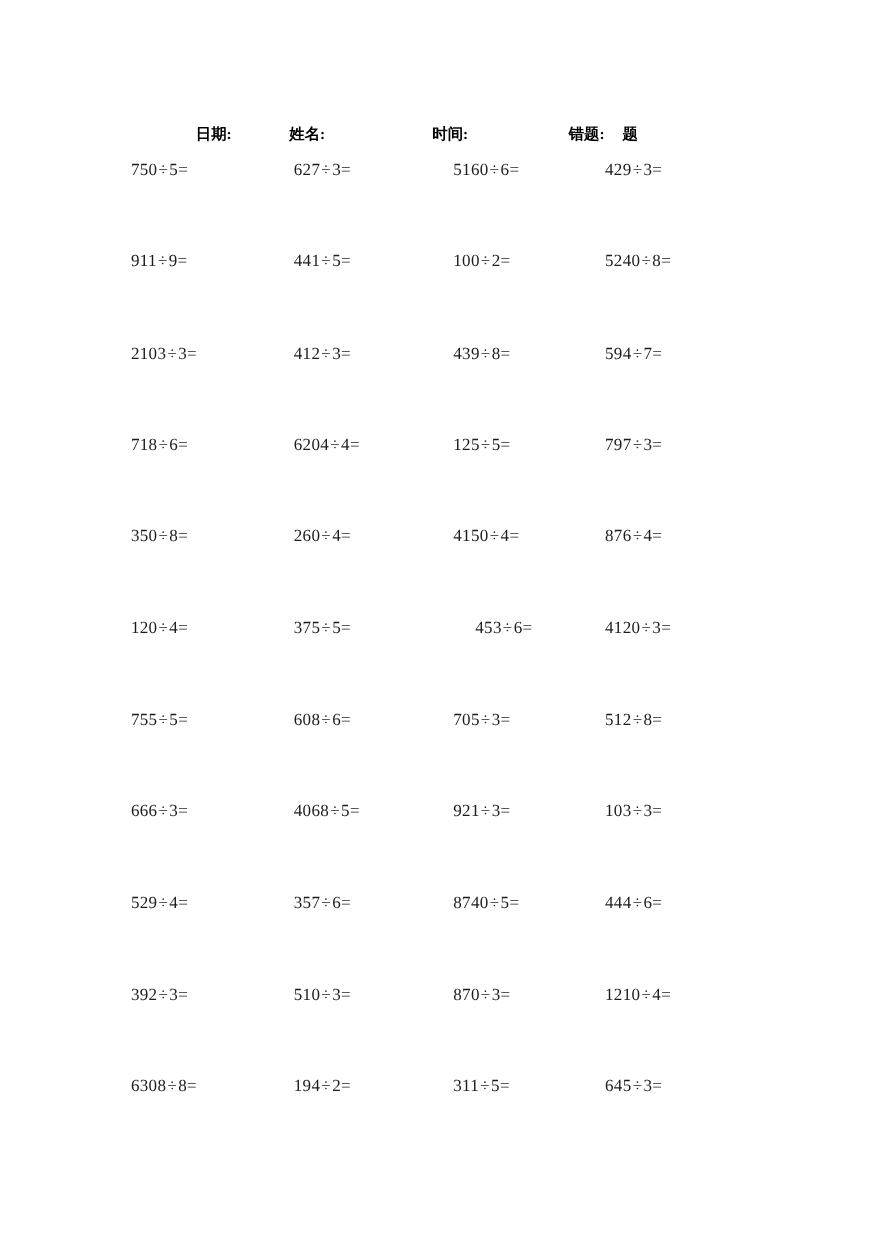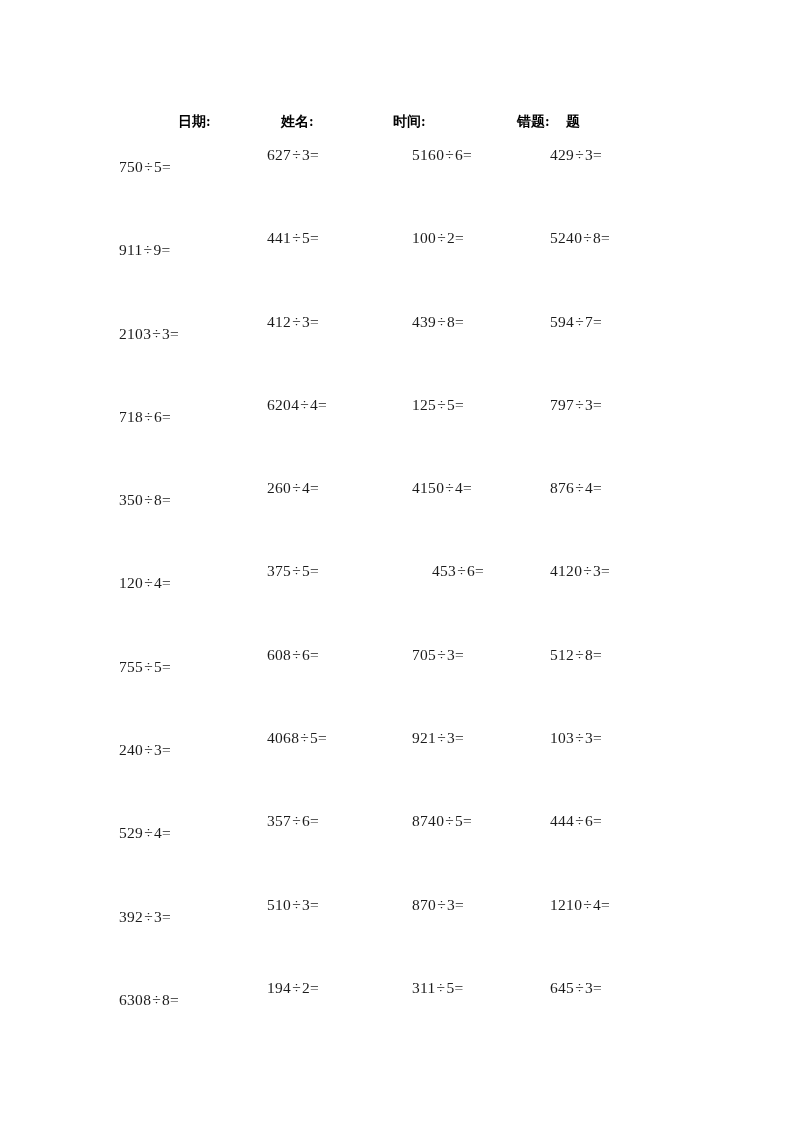--- a/index.html
+++ b/index.html
@@ -46,21 +46,21 @@
   .header-field {
     position: absolute;
     font-family: "Liberation Serif", "DejaVu Serif", serif;
     font-size: 14px;
     font-weight: bold;
     color: #000000;
     white-space: nowrap;
     top: 0;
   }
   .hf-date   { left: 178px; }
-  .hf-name   { left: 281px; }
+  .hf-name   { left: 263px; }
   .hf-time   { left: 393px; }
   .hf-wrong  { left: 517px; }
   .hf-unit   { left: 566px; }
 
   
   .problem-grid {
     position: absolute;
     top: 146px;
     left: 95px;
     width: 610px;
@@ -75,21 +75,21 @@
     font-family: "Liberation Serif", "DejaVu Serif", serif;
     font-size: 15.5px;
     font-weight: normal;
     color: #1c1c1c;
     white-space: nowrap;
     letter-spacing: 0.3px;
   }
   .problem-cell .op { padding: 0 1px; }
 
   
-  .col-0 { left: 24px; margin-top: 12px; }
+  .col-0 { left: 24px; }
   .col-1 { left: 172px; }
   .col-2 { left: 317px; }
   .col-3 { left: 455px; }
 
   
   .nudge-right { margin-left: 20px; }
 </style>
 </head>
 <body>
 
@@ -141,21 +141,21 @@
         <span class="problem-cell col-2 nudge-right"><span>453</span><span class="op">÷</span><span>6</span><span>=</span></span>
         <span class="problem-cell col-3"><span>4120</span><span class="op">÷</span><span>3</span><span>=</span></span>
       </div>
       <div class="problem-row">
         <span class="problem-cell col-0"><span>755</span><span class="op">÷</span><span>5</span><span>=</span></span>
         <span class="problem-cell col-1"><span>608</span><span class="op">÷</span><span>6</span><span>=</span></span>
         <span class="problem-cell col-2"><span>705</span><span class="op">÷</span><span>3</span><span>=</span></span>
         <span class="problem-cell col-3"><span>512</span><span class="op">÷</span><span>8</span><span>=</span></span>
       </div>
       <div class="problem-row">
-        <span class="problem-cell col-0"><span>240</span><span class="op">÷</span><span>3</span><span>=</span></span>
+        <span class="problem-cell col-0"><span>666</span><span class="op">÷</span><span>3</span><span>=</span></span>
         <span class="problem-cell col-1"><span>4068</span><span class="op">÷</span><span>5</span><span>=</span></span>
         <span class="problem-cell col-2"><span>921</span><span class="op">÷</span><span>3</span><span>=</span></span>
         <span class="problem-cell col-3"><span>103</span><span class="op">÷</span><span>3</span><span>=</span></span>
       </div>
       <div class="problem-row">
         <span class="problem-cell col-0"><span>529</span><span class="op">÷</span><span>4</span><span>=</span></span>
         <span class="problem-cell col-1"><span>357</span><span class="op">÷</span><span>6</span><span>=</span></span>
         <span class="problem-cell col-2"><span>8740</span><span class="op">÷</span><span>5</span><span>=</span></span>
         <span class="problem-cell col-3"><span>444</span><span class="op">÷</span><span>6</span><span>=</span></span>
       </div>

